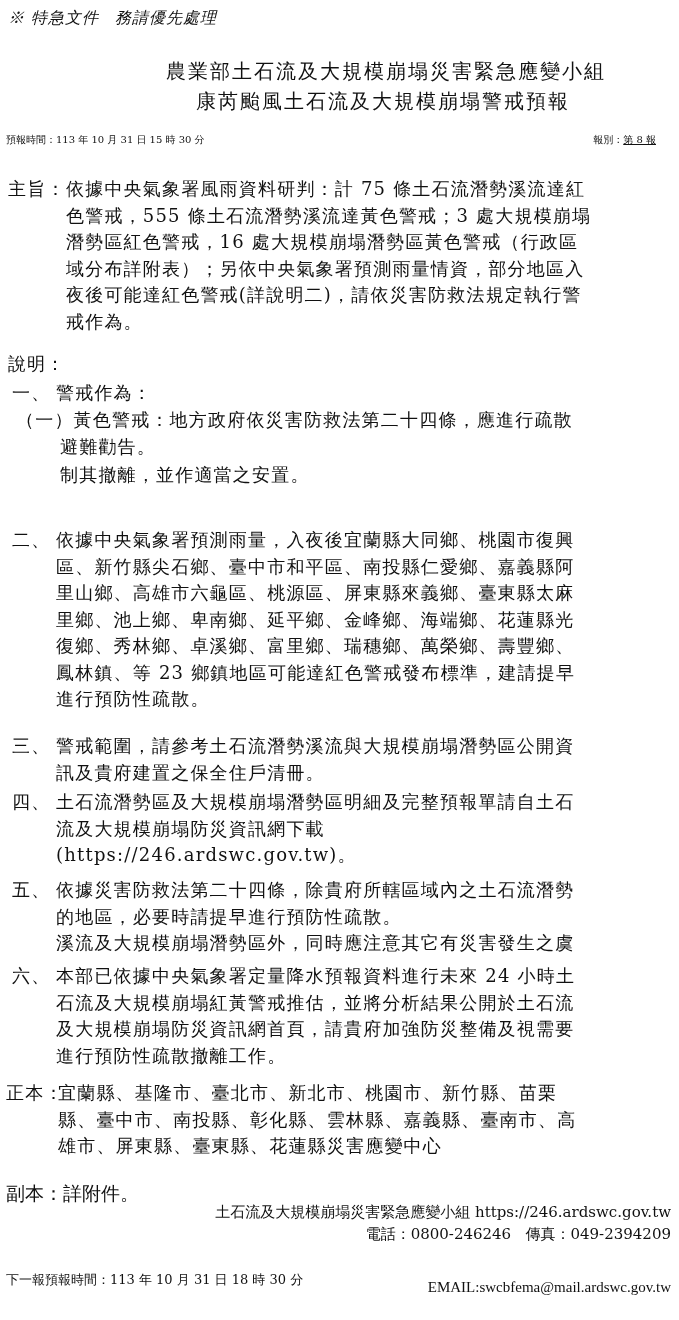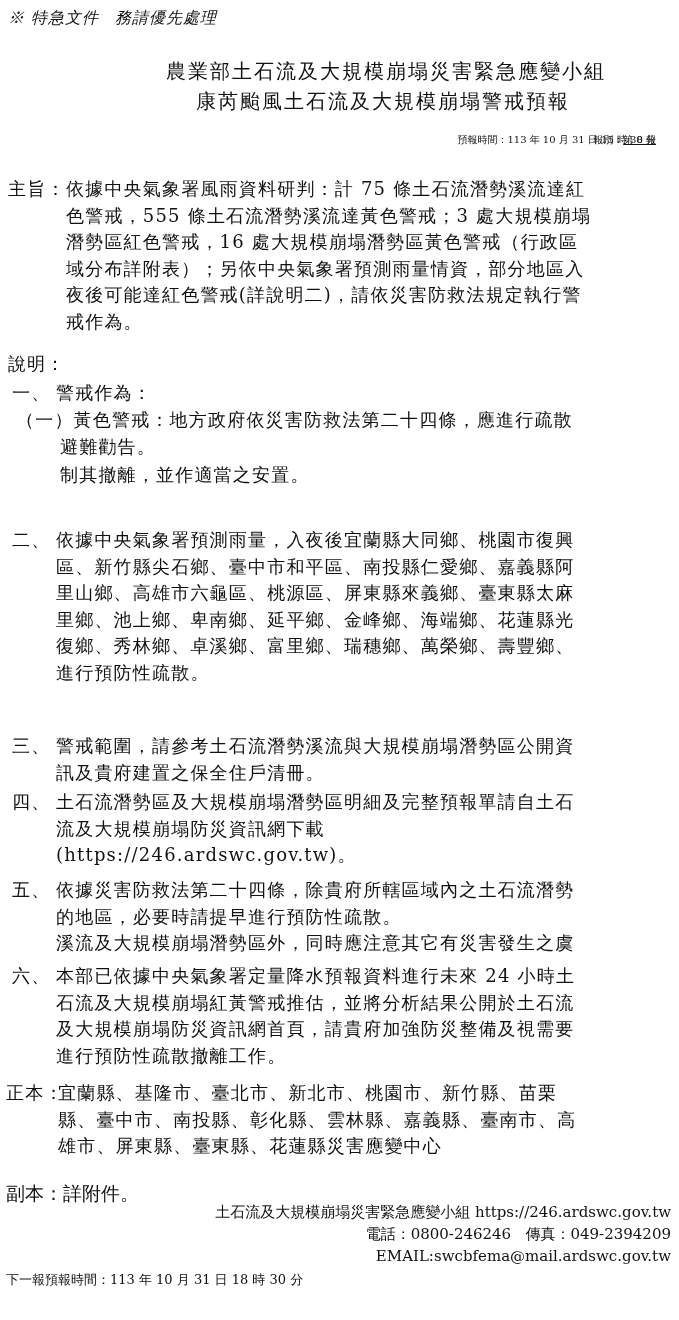--- a/index.html
+++ b/index.html
@@ -1,21 +1,21 @@
 <!DOCTYPE html>
 <html><head>
   <meta charset="utf-8">
   <style>
     html, body { margin: 0; padding: 0; background: #ffffff; }
     body {
       width: 679px; height: 1320px; position: relative; overflow: hidden;
       font-family: "DejaVu Serif", "Liberation Serif", serif;
       color: #111111;
     }
-    .abs { position: absolute; white-space: nowrap; text-align: right; }
+    .abs { position: absolute; white-space: nowrap; }
     .urgent {
       left: 8px; top: 8px; font-size: 16px; font-style: italic; letter-spacing: 1px;
     }
     .urgent .gap { display: inline-block; width: 16px; }
     .title1 { left: 166px; top: 58px; font-size: 20px; letter-spacing: 2px; }
     .title2 { left: 196px; top: 88px; font-size: 20px; letter-spacing: 2px; }
     .meta-row { left: 6px; top: 133px; font-size: 10px; width: 650px; }
     .meta-right { position: absolute; right: 0; top: 0; }
     .meta-right u { text-decoration: underline; }
 
@@ -95,20 +95,21 @@
 </div>
 
 <div class="para item" style="top:527px;">
   <span class="lbl">二、</span>
   <div class="body">
     <span class="ln">依據中央氣象署預測雨量，入夜後宜蘭縣大同鄉、桃園市復興</span>
     <span class="ln">區、新竹縣尖石鄉、臺中市和平區、南投縣仁愛鄉、嘉義縣阿</span>
     <span class="ln">里山鄉、高雄市六龜區、桃源區、屏東縣來義鄉、臺東縣太麻</span>
     <span class="ln">里鄉、池上鄉、卑南鄉、延平鄉、金峰鄉、海端鄉、花蓮縣光</span>
     <span class="ln">復鄉、秀林鄉、卓溪鄉、富里鄉、瑞穗鄉、萬榮鄉、壽豐鄉、</span>
+    <span class="ln">鳳林鎮、等 23 鄉鎮地區可能達紅色警戒發布標準，建請提早</span>
     <span class="ln">進行預防性疏散。</span>
   </div>
 </div>
 
 <div class="para item" style="top:733px;">
   <span class="lbl">三、</span>
   <div class="body">
     <span class="ln">警戒範圍，請參考土石流潛勢溪流與大規模崩塌潛勢區公開資</span>
     <span class="ln">訊及貴府建置之保全住戶清冊。</span>
   </div>
@@ -152,19 +153,19 @@
 </div>
 
 <div class="abs copy">
   <span>副本：</span><span>詳附件。</span>
 </div>
 
 <div class="abs footer-line" style="top:1203px;">土石流及大規模崩塌災害緊急應變小組 https://246.ardswc.gov.tw</div>
 <div class="abs footer-line" style="top:1225px;">
   <span>電話：</span><span>0800-246246</span>&nbsp;&nbsp;&nbsp;<span>傳真：</span><span>049-2394209</span>
 </div>
-<div class="abs footer-line" style="top:1247px;">
+<div class="abs footer-line" style="top:1279px;font-family:Liberation Serif, serif;">
   <span>EMAIL:</span><span>swcbfema@mail.ardswc.gov.tw</span>
 </div>
 
 <div class="abs next">
   <span>下一報預報時間：</span><span>113 年 10 月 31 日 18 時 30 分</span>
 </div>
 
 </body></html>

